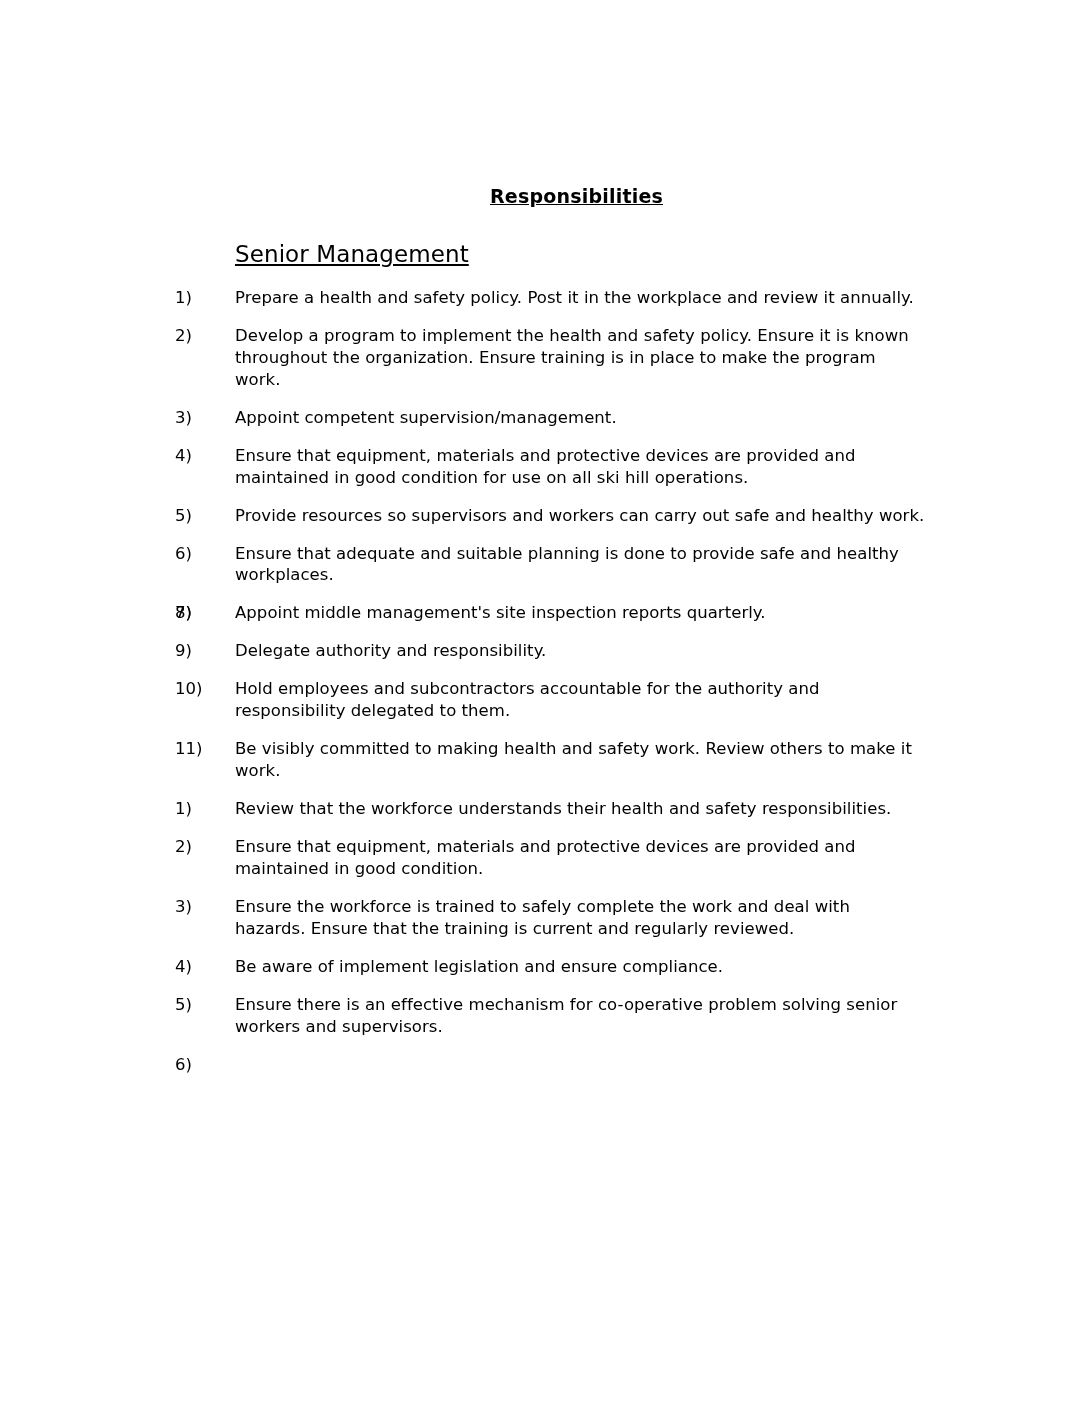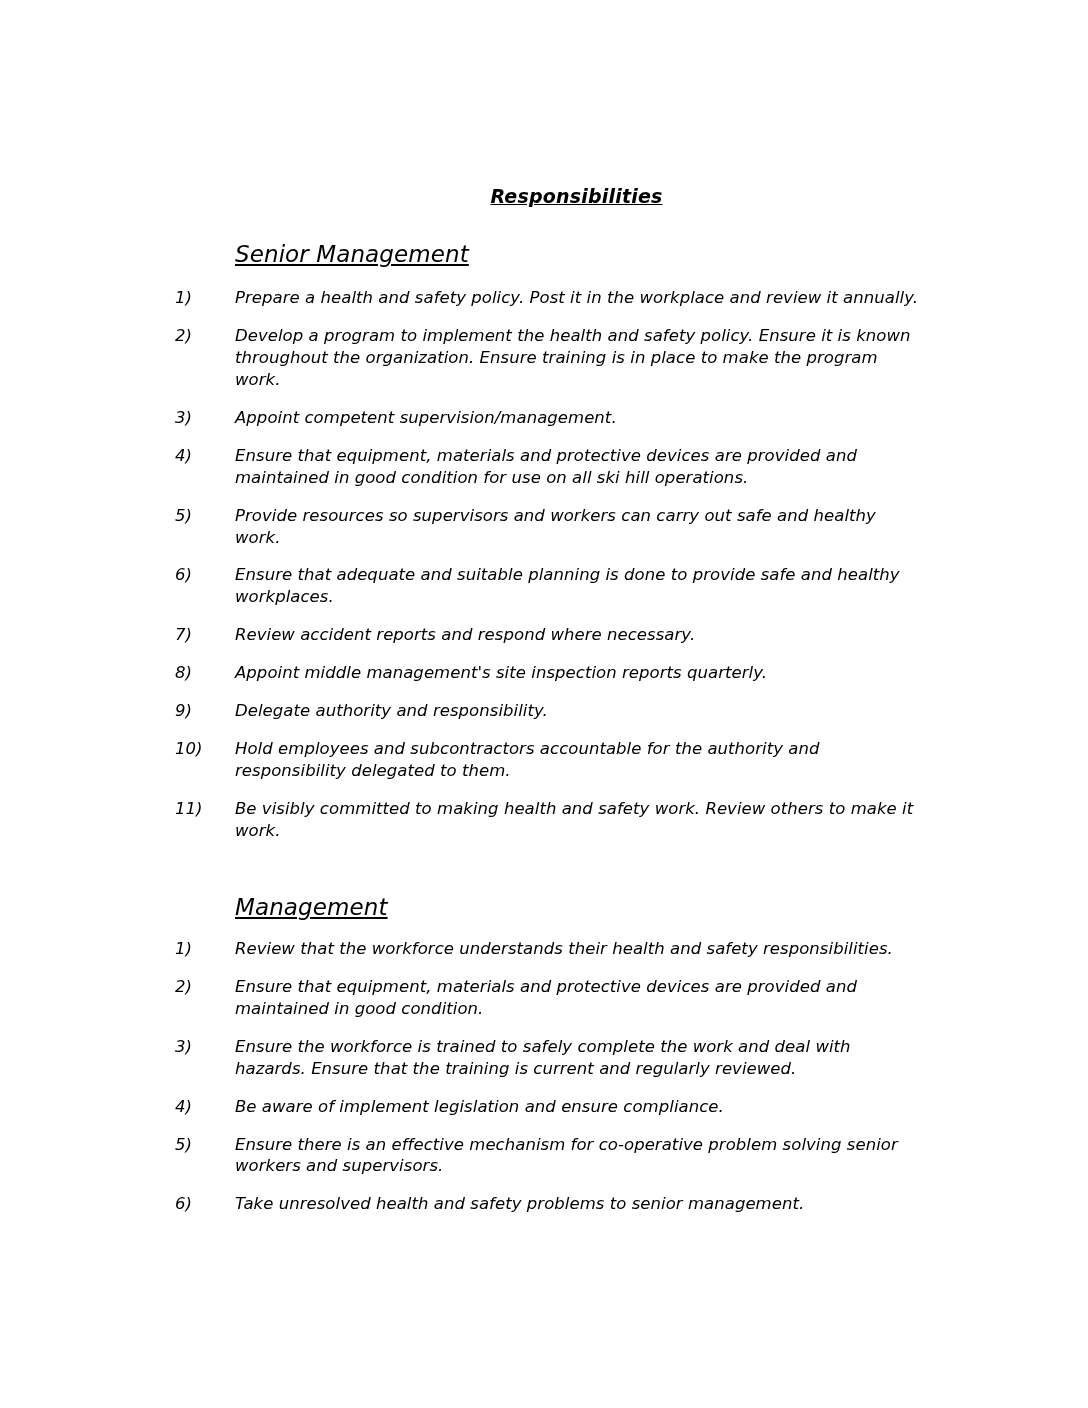--- a/index.html
+++ b/index.html
@@ -14,21 +14,20 @@
     color: #000000;
     position: relative;
     overflow: hidden;
   }
   .page {
     position: relative;
     width: 1088px;
     height: 1408px;
     box-sizing: border-box;
     padding: 185px 120px 40px 175px;
-    font-style: italic;
   }
   .doc-title {
     text-align: center;
     font-size: 19px;
     font-weight: bold;
     text-decoration: underline;
     letter-spacing: 0.2px;
     margin: 0 0 34px 0;
     padding-left: 10px;
   }
@@ -103,21 +102,20 @@
       <li>
         <span class="num">5)</span>
         <span class="txt">Provide resources so supervisors and workers can carry out safe and healthy work.</span>
       </li>
       <li>
         <span class="num">6)</span>
         <span class="txt">Ensure that adequate and suitable planning is done to provide safe and healthy workplaces.</span>
       </li>
       <li>
         <span class="num">7)</span>
-        <span class="txt">Review accident reports and respond where necessary.</span>
       </li>
       <li>
         <span class="num">8)</span>
         <span class="txt">Appoint middle management's site inspection reports quarterly.</span>
       </li>
       <li>
         <span class="num">9)</span>
         <span class="txt">Delegate authority and responsibility.</span>
       </li>
       <li>
@@ -125,21 +123,20 @@
         <span class="txt">Hold employees and subcontractors accountable for the authority and responsibility delegated to them.</span>
       </li>
       <li>
         <span class="num">11)</span>
         <span class="txt">Be visibly committed to making health and safety work. Review others to make it work.</span>
       </li>
     </ol>
   </div>
 
   <div class="section">
-    <div class="section-heading second">Management</div>
     <ol class="items list-indent">
       <li>
         <span class="num">1)</span>
         <span class="txt">Review that the workforce understands their health and safety responsibilities.</span>
       </li>
       <li>
         <span class="num">2)</span>
         <span class="txt">Ensure that equipment, materials and protective devices are provided and maintained in good condition.</span>
       </li>
       <li>
@@ -149,18 +146,17 @@
       <li>
         <span class="num">4)</span>
         <span class="txt">Be aware of implement legislation and ensure compliance.</span>
       </li>
       <li>
         <span class="num">5)</span>
         <span class="txt">Ensure there is an effective mechanism for co-operative problem solving senior workers and supervisors.</span>
       </li>
       <li>
         <span class="num">6)</span>
-        <span class="txt">Take unresolved health and safety problems to senior management.</span>
       </li>
     </ol>
   </div>
 
 </div>
 
 </body></html>

